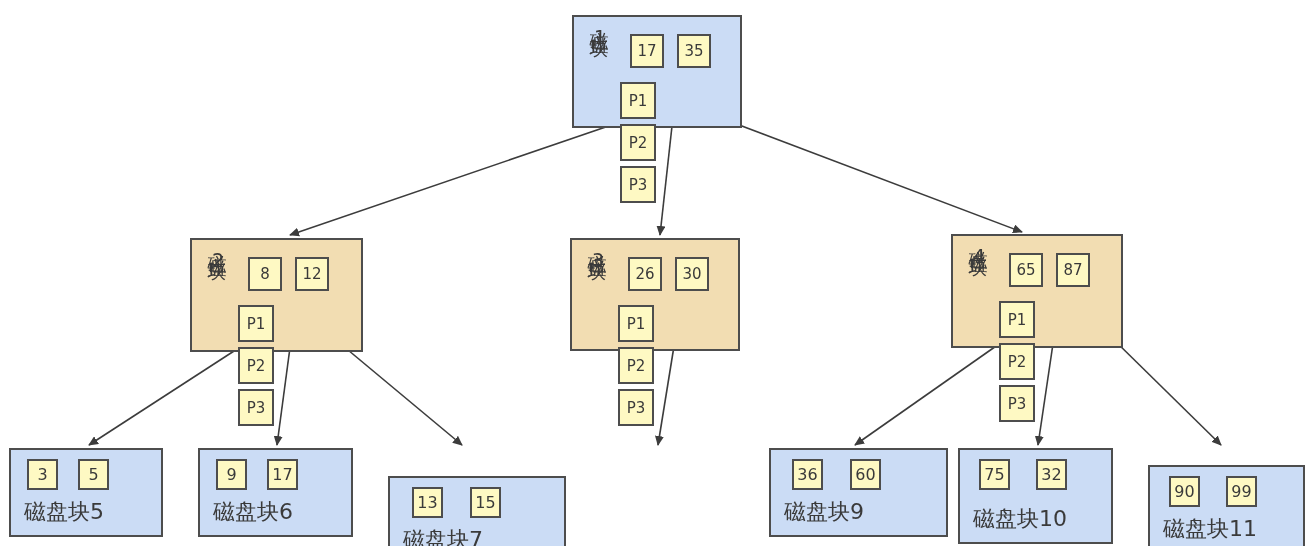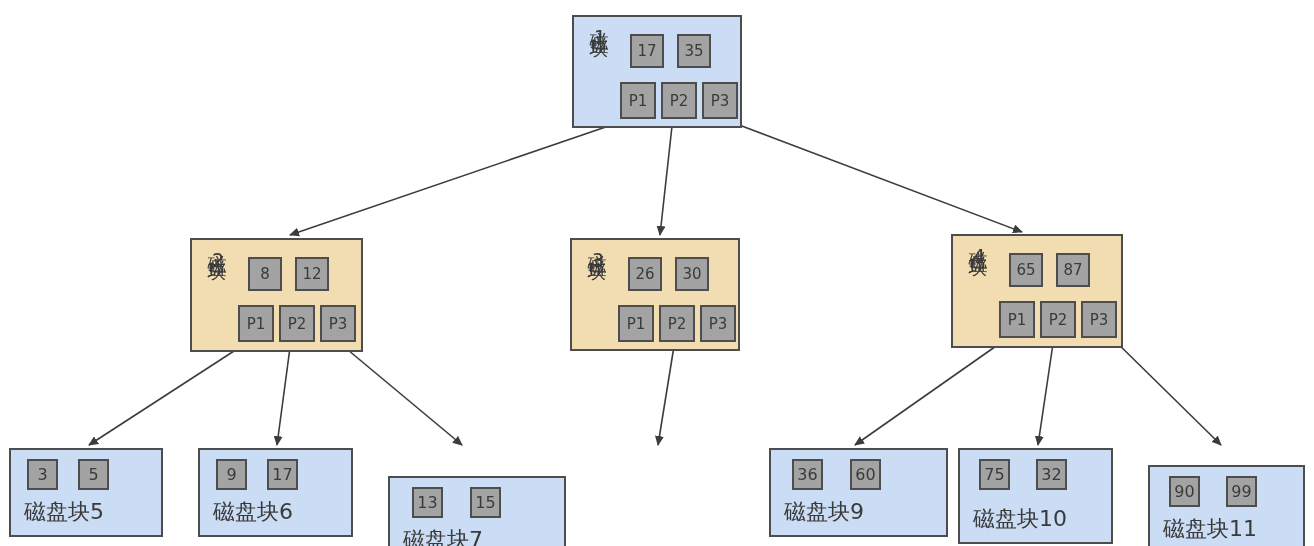--- a/index.html
+++ b/index.html
@@ -46,23 +46,24 @@
     position: absolute;
     left: 56px; top: 17px;
     display: flex;
     gap: 13px;
   }
   .ptrs {
     position: absolute;
     left: 46px; top: 65px;
     display: flex;
     gap: 5px;
+    flex-direction: column;
   }
   .cell {
-    background: #a3a3a3;
+    background: #fef9c3;
     border: 2px solid #4d4d4d;
     box-sizing: border-box;
     display: flex;
     align-items: center;
     justify-content: center;
     font-size: 15px;
     color: #3a3a3a;
   }
   .keycell { width: 34px; height: 34px; }
   .ptrcell { width: 36px; height: 37px; }

